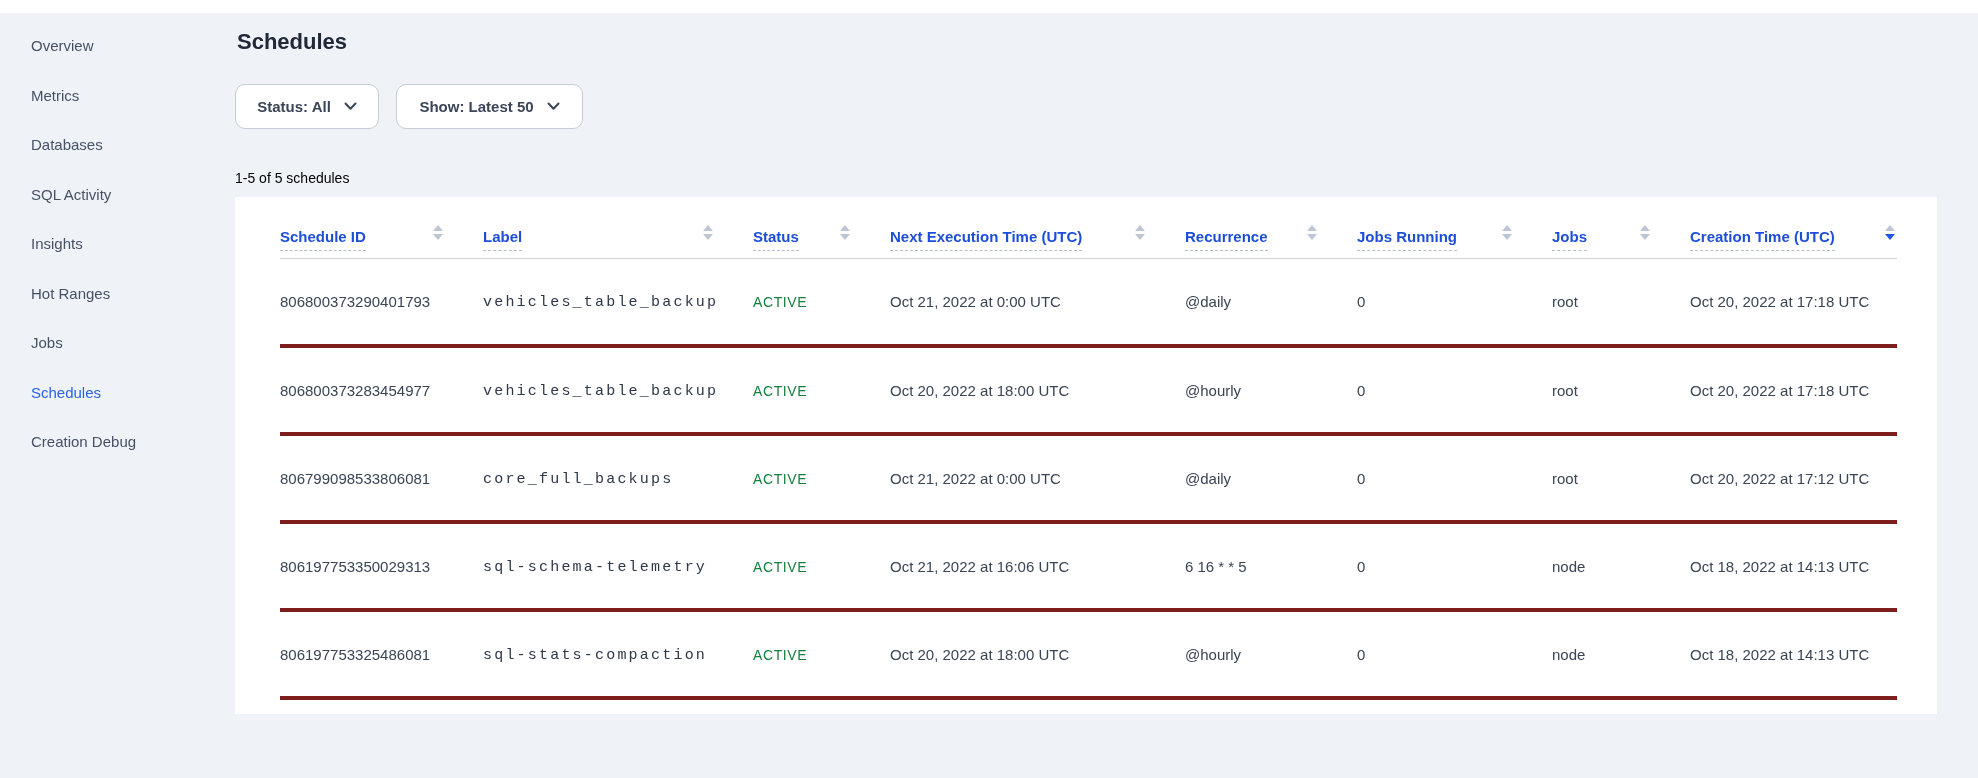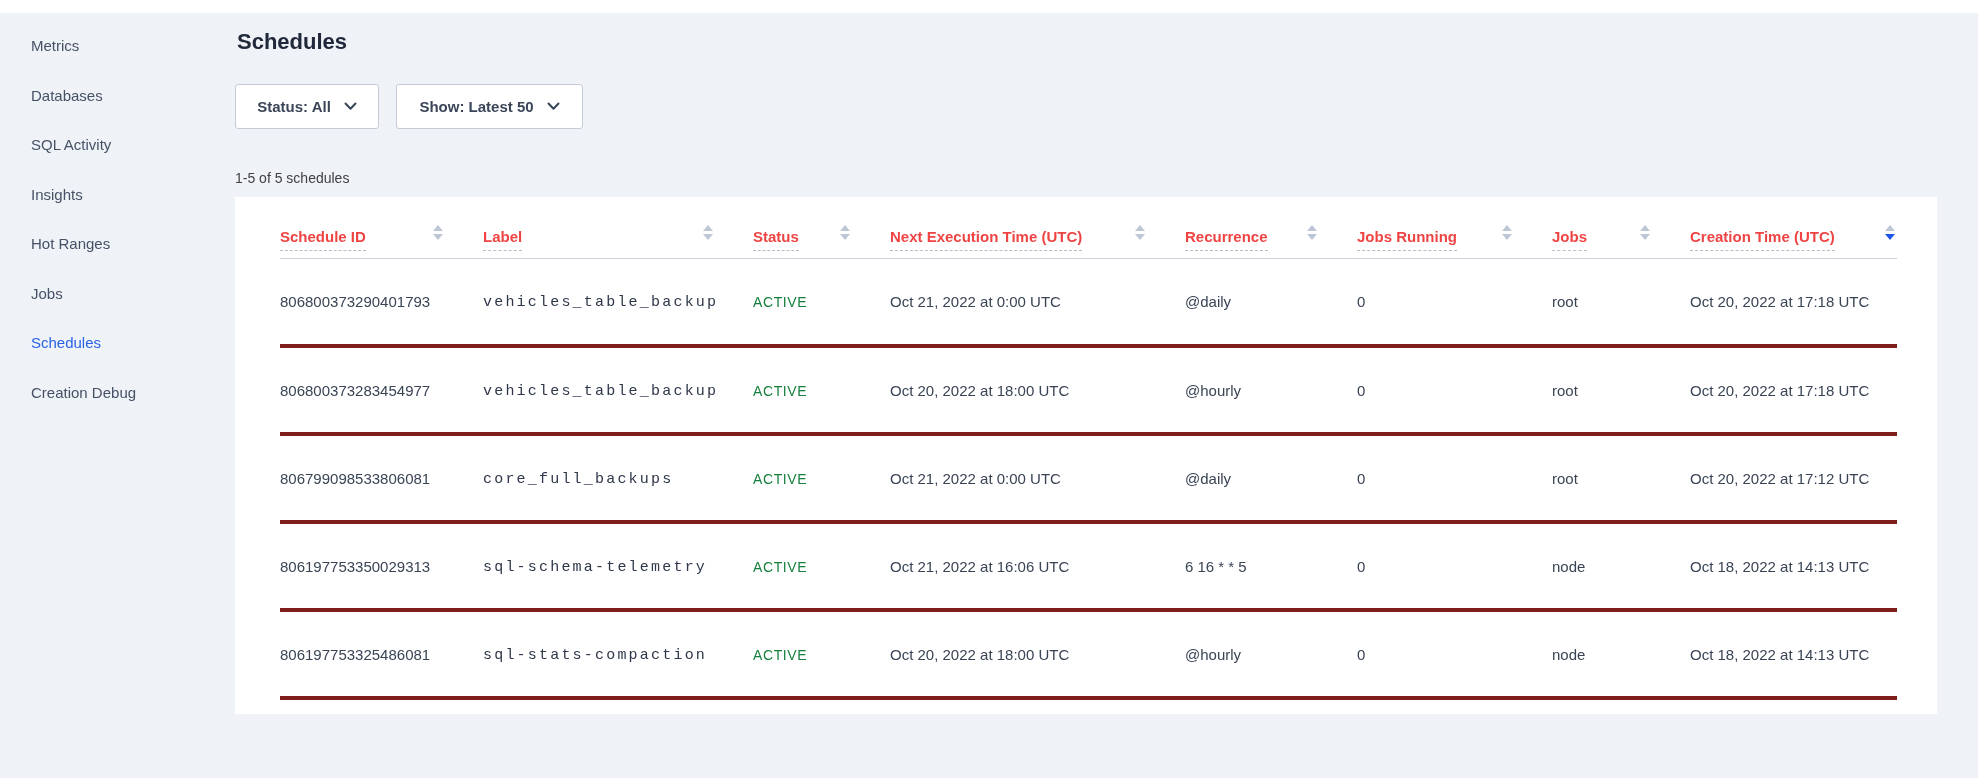--- a/index.html
+++ b/index.html
@@ -22,44 +22,44 @@
   .sidebar li.active { color:#2a62e6; }
 
   
   .main { position:absolute; top:13px; left:235px; width:1702px; }
   h1.page-title {
     margin:16px 0 0 2px; font-size:22px; line-height:26px;
     font-weight:700; color:#20283a;
   }
   .filters { margin-top:29px; display:flex; gap:17px; }
   .filter-btn {
-    height:45px; background:#ffffff; border:1px solid #c5ccd6; border-radius:3px;
+    height:45px; background:#ffffff; border:1px solid #c5ccd6; border-radius:10px;
     display:flex; align-items:center; justify-content:center;
     font-family:inherit; font-size:15px; font-weight:700; color:#3b4558; cursor:pointer;
   }
   .filter-btn.status { width:144px; }
   .filter-btn.show   { width:187px;align-items:center; }
   .filter-btn svg { margin-left:13px; }
 
-  .count { margin-top:41px; font-size:14px; color:#404040; }
+  .count { margin-top:41px; font-size:14px; color:#000000; }
 
   
   .card {
     margin-top:11px; width:1702px; background:#ffffff;
     padding:0 40px 14px 45px;
   }
   table { border-collapse:collapse; table-layout:fixed; width:1617px; }
   thead th {
     height:61px; vertical-align:middle; padding-top:10px;
     border-bottom:1px solid #ccd3db; text-align:left; cursor:pointer;
   }
   .th-inner { display:flex; align-items:center; justify-content:space-between; padding-right:40px; }
   th:last-child .th-inner { padding-right:2px;text-align:center; }
   .th-label {
-    font-size:15px; font-weight:700; color:#ef4444;
+    font-size:15px; font-weight:700; color:#1d4ed8;
     border-bottom:1px dashed #b4bdca; padding-bottom:5px;margin-top:14px;
   }
   .sort { display:inline-flex; flex-direction:column; gap:3px; }
   .sort .tri-up   { width:0; height:0; border-left:5px solid transparent; border-right:5px solid transparent; border-bottom:6px solid #bdc6d4; }
   .sort .tri-down { width:0; height:0; border-left:5px solid transparent; border-right:5px solid transparent; border-top:6px solid #bdc6d4; }
   .sort .tri-down.active { border-top-color:#2154e8; }
 
   tbody td {
     height:88px; vertical-align:middle;
     border-bottom:4px solid #7f1d1d;
@@ -72,20 +72,21 @@
   td.c-status span { font-size:14px; letter-spacing:0.6px; color:#15803d; }
   tbody tr { cursor:pointer; }
 </style>
 </head>
 <body>
 
 <div class="top-strip"></div>
 
 <aside class="sidebar">
   <ul>
+    <li>Overview</li>
     <li>Metrics</li>
     <li>Databases</li>
     <li>SQL Activity</li>
     <li>Insights</li>
     <li>Hot Ranges</li>
     <li>Jobs</li>
     <li class="active">Schedules</li>
     <li>Creation Debug</li>
   </ul>
 </aside>

